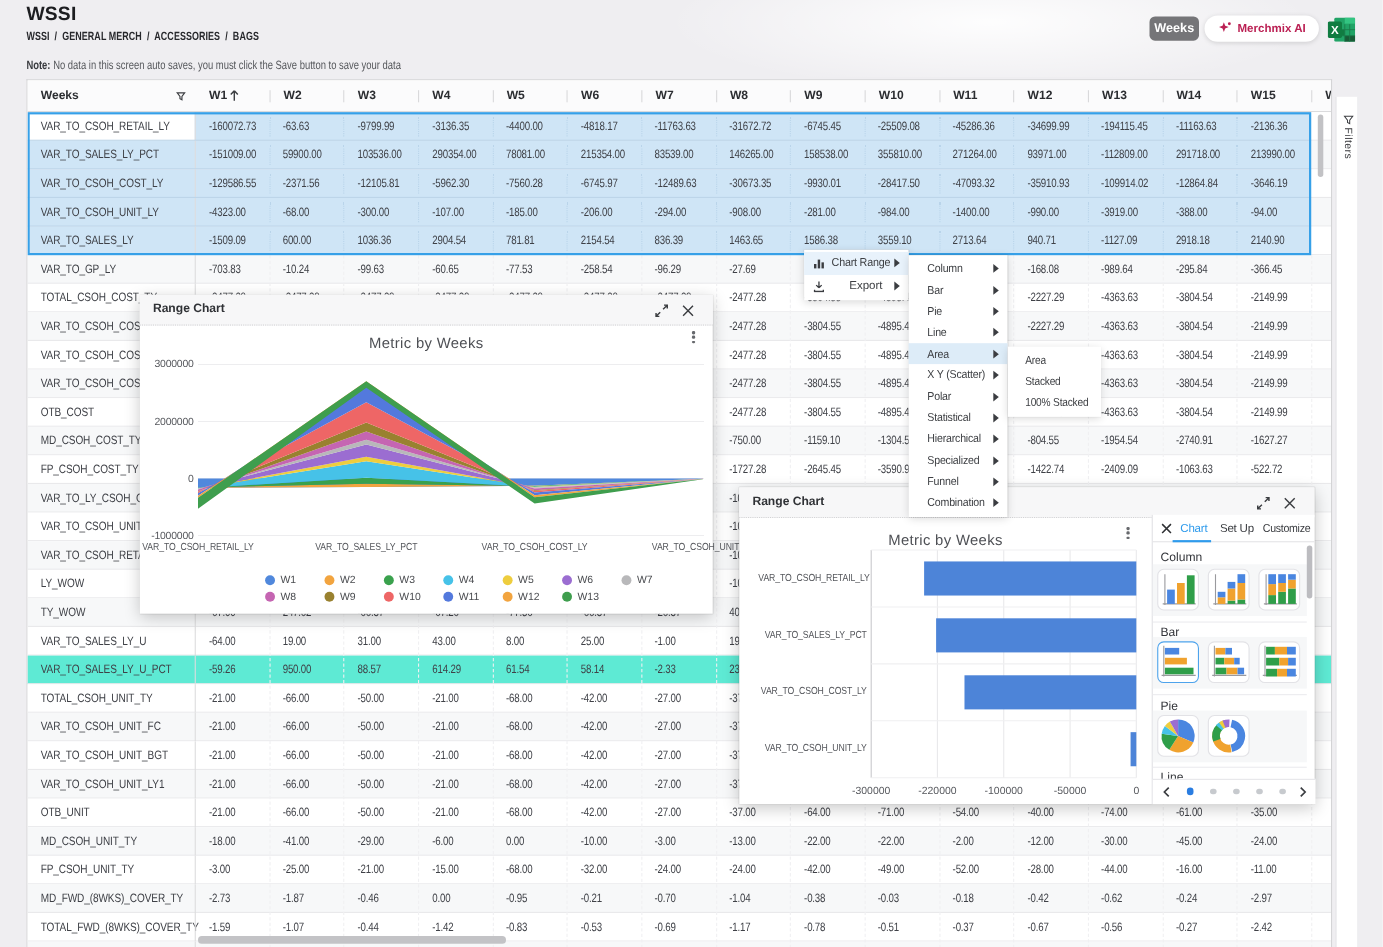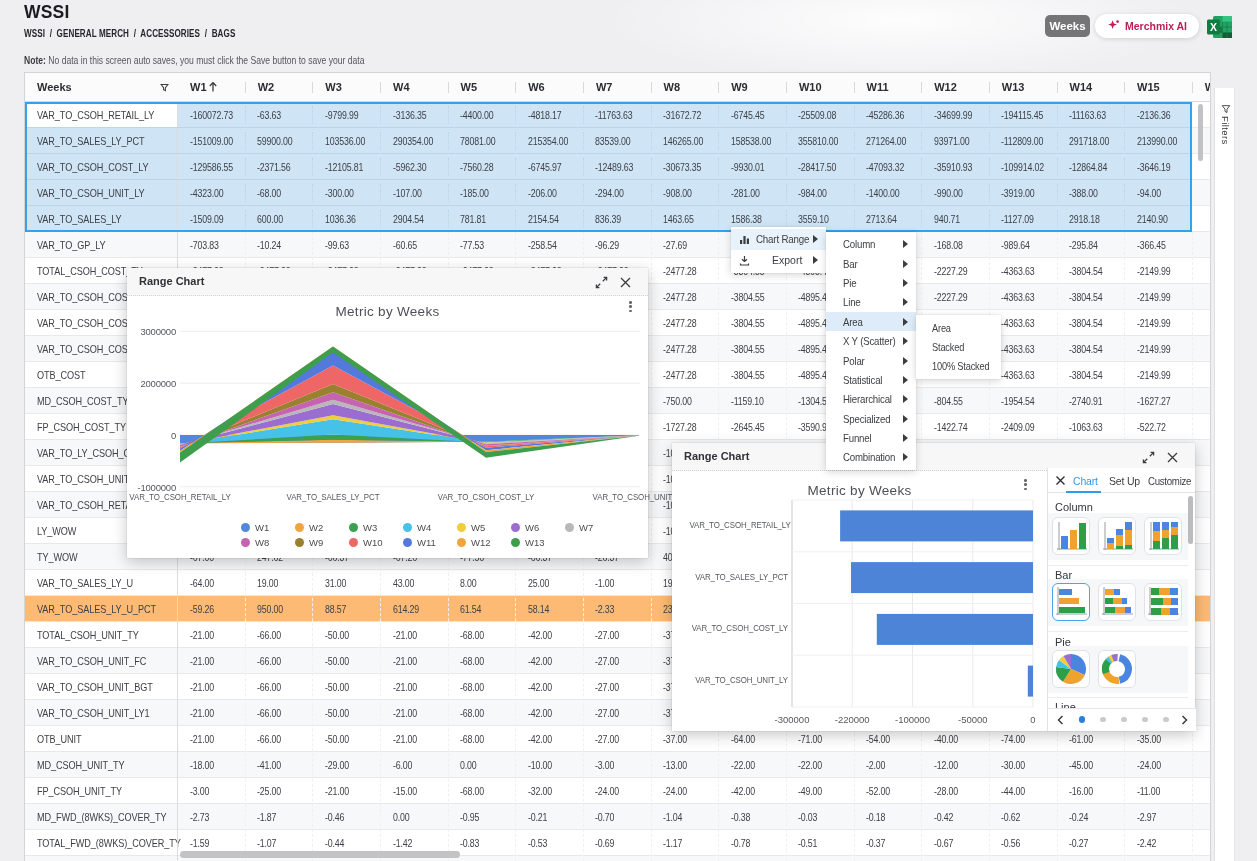--- a/index.html
+++ b/index.html
@@ -516,21 +516,21 @@
       <div class="abs cellnum" style="left:570.4px;top:6.5px;white-space:nowrap;">-1.00</div>
       <div class="abs cellnum" style="left:638.1px;top:6.5px;white-space:nowrap;">19.00</div>
       <div class="abs cellnum" style="left:705.7px;top:6.5px;white-space:nowrap;">-64.00</div>
       <div class="abs cellnum" style="left:773.4px;top:6.5px;white-space:nowrap;">-71.00</div>
       <div class="abs cellnum" style="left:841.0px;top:6.5px;white-space:nowrap;">-54.00</div>
       <div class="abs cellnum" style="left:908.7px;top:6.5px;white-space:nowrap;">-40.00</div>
       <div class="abs cellnum" style="left:976.3px;top:6.5px;white-space:nowrap;">-74.00</div>
       <div class="abs cellnum" style="left:1044.0px;top:6.5px;white-space:nowrap;">-61.00</div>
       <div class="abs cellnum" style="left:1111.6px;top:6.5px;white-space:nowrap;">-35.00</div>
     </div>
-    <div class="row" style="top:523px;width:100%;background:#fdba74;border-bottom:1px solid #e9e9eb;">
+    <div class="row" style="top:523px;width:100%;background:#5eead4;border-bottom:1px solid #e9e9eb;">
       <div class="abs mtxt" style="left:12px;top:6.5px;white-space:nowrap;">VAR_TO_SALES_LY_U_PCT</div>
       <div class="abs" style="left:152px;top:0;width:1px;height:26px;background:#dcdcde;"></div>
       <div class="abs cellnum" style="left:164.5px;top:6.5px;white-space:nowrap;">-59.26</div>
       <div class="abs cellnum" style="left:232.2px;top:6.5px;white-space:nowrap;">950.00</div>
       <div class="abs cellnum" style="left:299.8px;top:6.5px;white-space:nowrap;">88.57</div>
       <div class="abs cellnum" style="left:367.5px;top:6.5px;white-space:nowrap;">614.29</div>
       <div class="abs cellnum" style="left:435.1px;top:6.5px;white-space:nowrap;">61.54</div>
       <div class="abs cellnum" style="left:502.8px;top:6.5px;white-space:nowrap;">58.14</div>
       <div class="abs cellnum" style="left:570.4px;top:6.5px;white-space:nowrap;">-2.33</div>
       <div class="abs cellnum" style="left:638.1px;top:6.5px;white-space:nowrap;">23.00</div>

